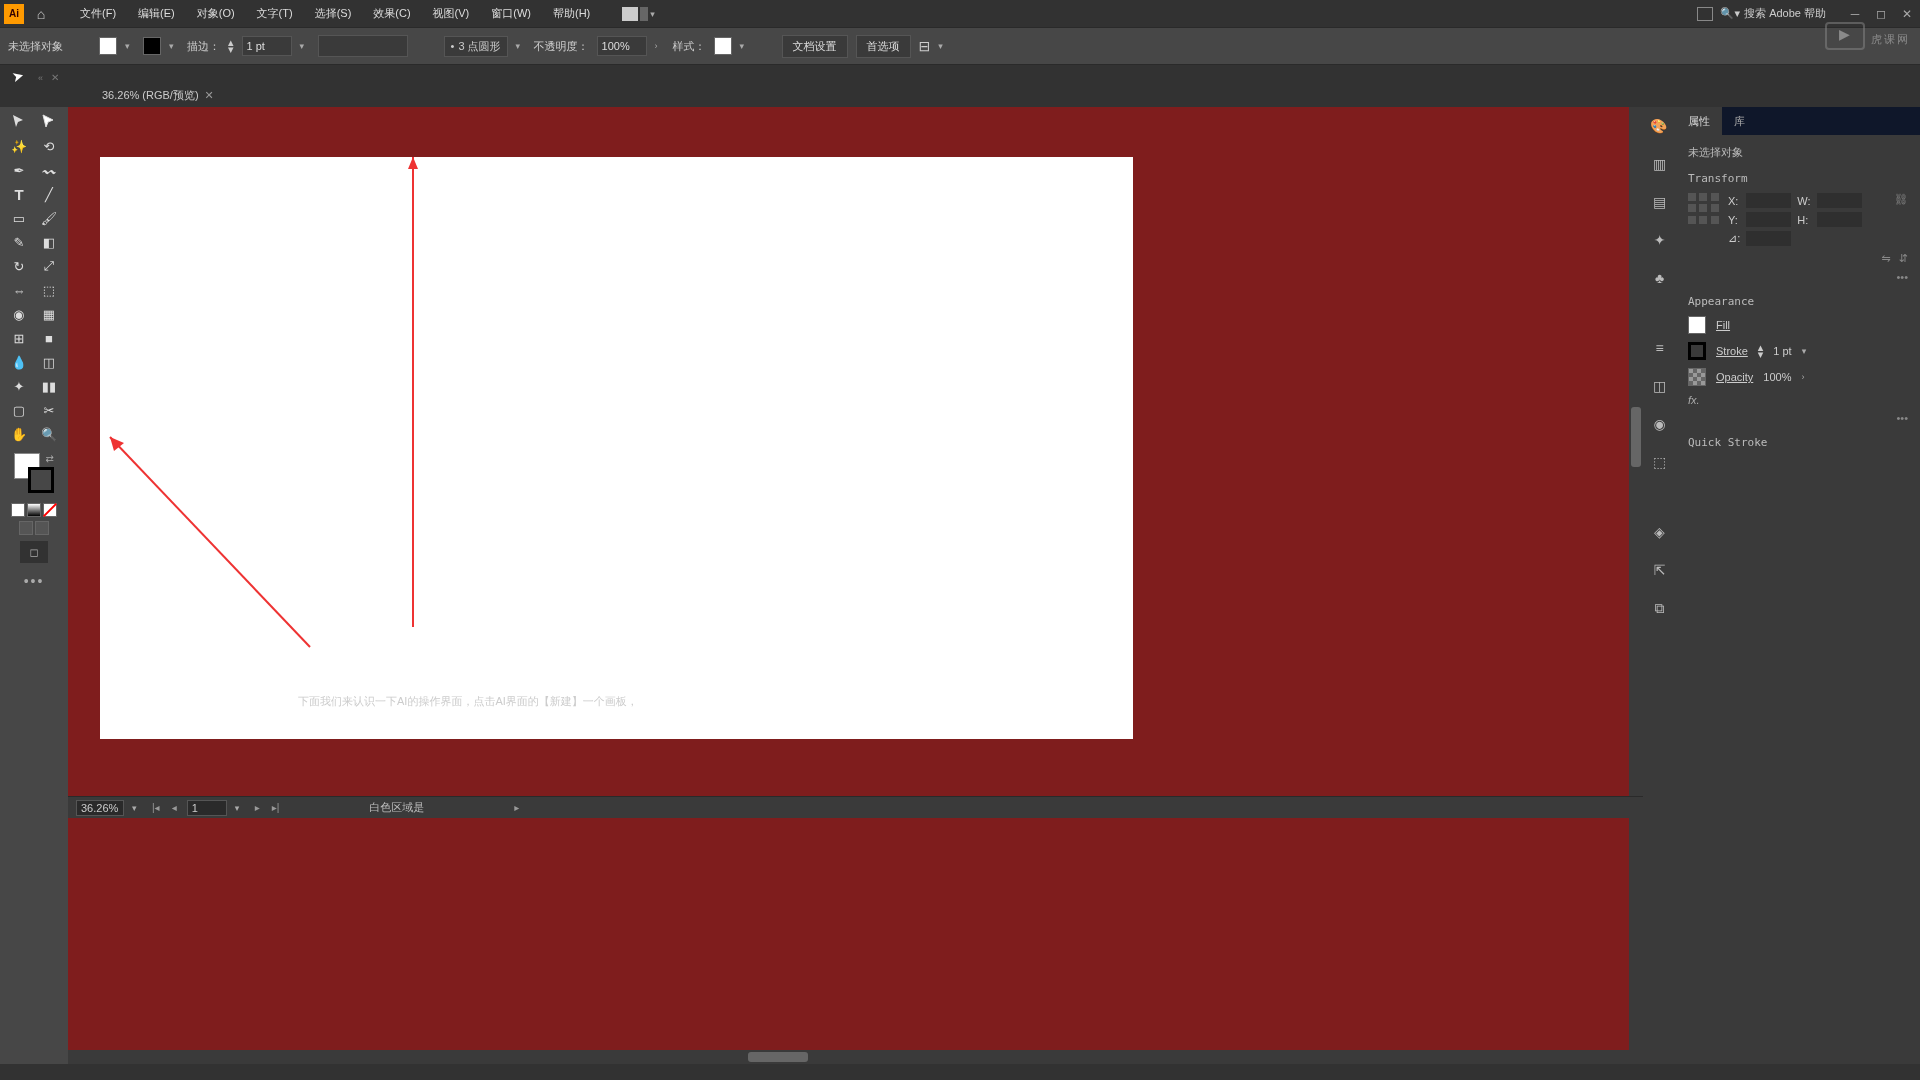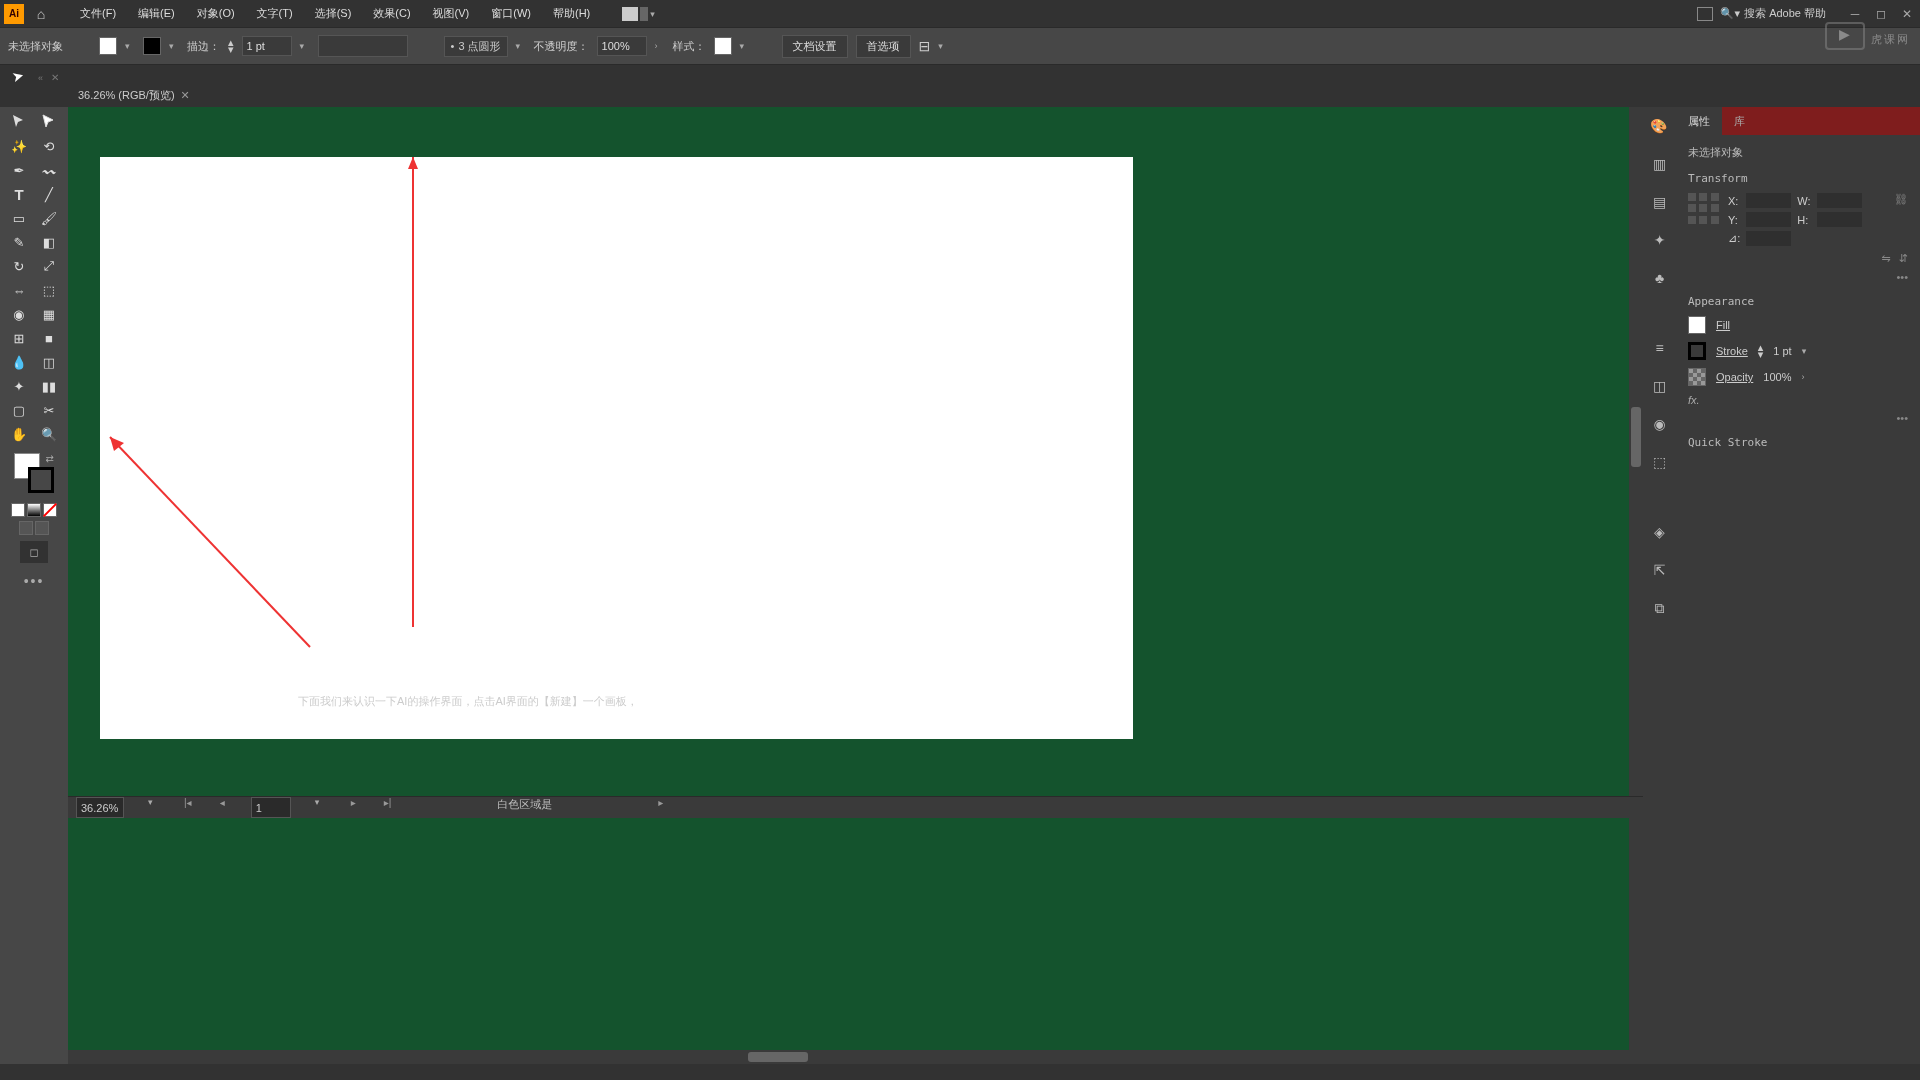--- a/index.html
+++ b/index.html
@@ -15,47 +15,47 @@
 .controlbar{height:38px;background:#474747;display:flex;align-items:center;padding:0 8px;gap:8px;border-top:1px solid #2a2a2a;border-bottom:1px solid #2a2a2a}
 .cb-label{color:#ccc;font-size:11px}
 .swatch{width:18px;height:18px;border:1px solid #666}
 .swatch.white{background:#fff}
 .swatch.black{background:#000}
 .dd-arrow{width:10px;font-size:9px;color:#aaa}
 .cb-input{background:#3a3a3a;border:1px solid #555;height:20px;padding:0 4px;color:#ddd;width:50px}
 .cb-btn{background:#3a3a3a;border:1px solid #555;padding:3px 10px;color:#ddd}
 .spacer-dark{background:#3a3a3a;width:90px;height:22px;border:1px solid #555}
 .tabbar{height:18px;background:#323232;display:flex;align-items:flex-end}
-.doc-tab-row{height:24px;background:#323232;display:flex;align-items:center;padding-left:70px}
+.doc-tab-row{height:24px;background:#323232;display:flex;align-items:center;padding-left:94px}
 .doc-tab{color:#ddd;font-size:12px;padding:0 8px}
 .tab-close{margin-left:6px;color:#999}
 .main{display:flex;height:957px}
 .toolbox{width:68px;background:#474747;display:flex;flex-direction:column;align-items:center;padding-top:4px}
 .tool-grid{display:grid;grid-template-columns:28px 28px;gap:2px}
 .tool{width:28px;height:22px;display:flex;align-items:center;justify-content:center;color:#ddd;font-size:13px}
 .tool svg{width:16px;height:16px;fill:#ddd}
 .fill-stroke{margin-top:8px;position:relative;width:40px;height:40px}
 .fs-fill{position:absolute;width:26px;height:26px;background:#fff;border:1px solid #888;top:0;left:0}
 .fs-stroke{position:absolute;width:26px;height:26px;background:#474747;border:3px solid #000;bottom:0;right:0}
 .fs-swap{position:absolute;top:0;right:0;font-size:10px;color:#aaa}
 .color-row{display:flex;gap:2px;margin-top:10px}
 .mini-sw{width:14px;height:14px;border:1px solid #666}
-.canvas-area{flex:1;background:#14532d;position:relative;overflow:hidden}
+.canvas-area{flex:1;background:#7f1d1d;position:relative;overflow:hidden}
 .artboard{position:absolute;background:#fff;left:32px;top:50px;width:1033px;height:582px}
 .annotation{position:absolute;left:198px;top:530px;color:#ee4444;font-size:20px;line-height:28px;font-weight:400}
 .arrow1{position:absolute;left:308px;top:0;width:4px;height:475px}
 .arrow1 line,.arrow2 line{stroke:#ee3333;stroke-width:2}
 .arrow2{position:absolute;left:10px;top:280px}
-.statusbar{position:absolute;bottom:262px;left:68px;right:277px;height:22px;background:#3a3a3a;display:flex;padding:0 8px;gap:24px;border-top:1px solid #2a2a2a}
+.statusbar{position:absolute;bottom:262px;left:68px;right:277px;height:22px;background:#3a3a3a;display:flex;align-items:center;padding:0 8px;gap:8px;border-top:1px solid #2a2a2a}
 .sb-input{background:#2a2a2a;border:1px solid #555;padding:1px 4px;width:48px;color:#ccc}
 .nav-btn{color:#999;font-size:10px;padding:0 2px}
 .right-dock{width:33px;background:#3a3a3a;display:flex;flex-direction:column;align-items:center;padding-top:8px;gap:16px}
 .dock-icon{width:22px;height:22px;display:flex;align-items:center;justify-content:center;color:#bbb;font-size:14px}
 .props-panel{width:244px;background:#3a3a3a;display:flex;flex-direction:column}
-.panel-tabs{display:flex;height:28px;background:#7f1d1d;align-items:flex-start}
+.panel-tabs{display:flex;height:28px;background:#0f172a;align-items:flex-start}
 .ptab{padding:0 12px;height:100%;display:flex;align-items:center;color:#aaa}
 .ptab.active{background:#3a3a3a;color:#ddd}
 .panel-body{padding:10px 12px;flex:1}
 .section-title{color:#bbb;font-size:11px;margin:12px 0 8px;font-family:monospace}
 .transform-grid{display:flex;gap:8px;align-items:flex-start}
 .ref-point{width:32px;height:32px;display:grid;grid-template-columns:repeat(3,1fr);grid-template-rows:repeat(3,1fr);gap:2px}
 .ref-point div{background:#555;width:8px;height:8px}
 .xy-grid{display:grid;grid-template-columns:auto 1fr auto 1fr;gap:4px 6px;align-items:center;font-family:monospace;color:#999}
 .xy-grid input{width:45px;background:#2f2f2f;border:none;color:#777;padding:2px;font-size:10px}
 .appear-row{display:flex;align-items:center;gap:10px;margin:8px 0;font-family:monospace}

